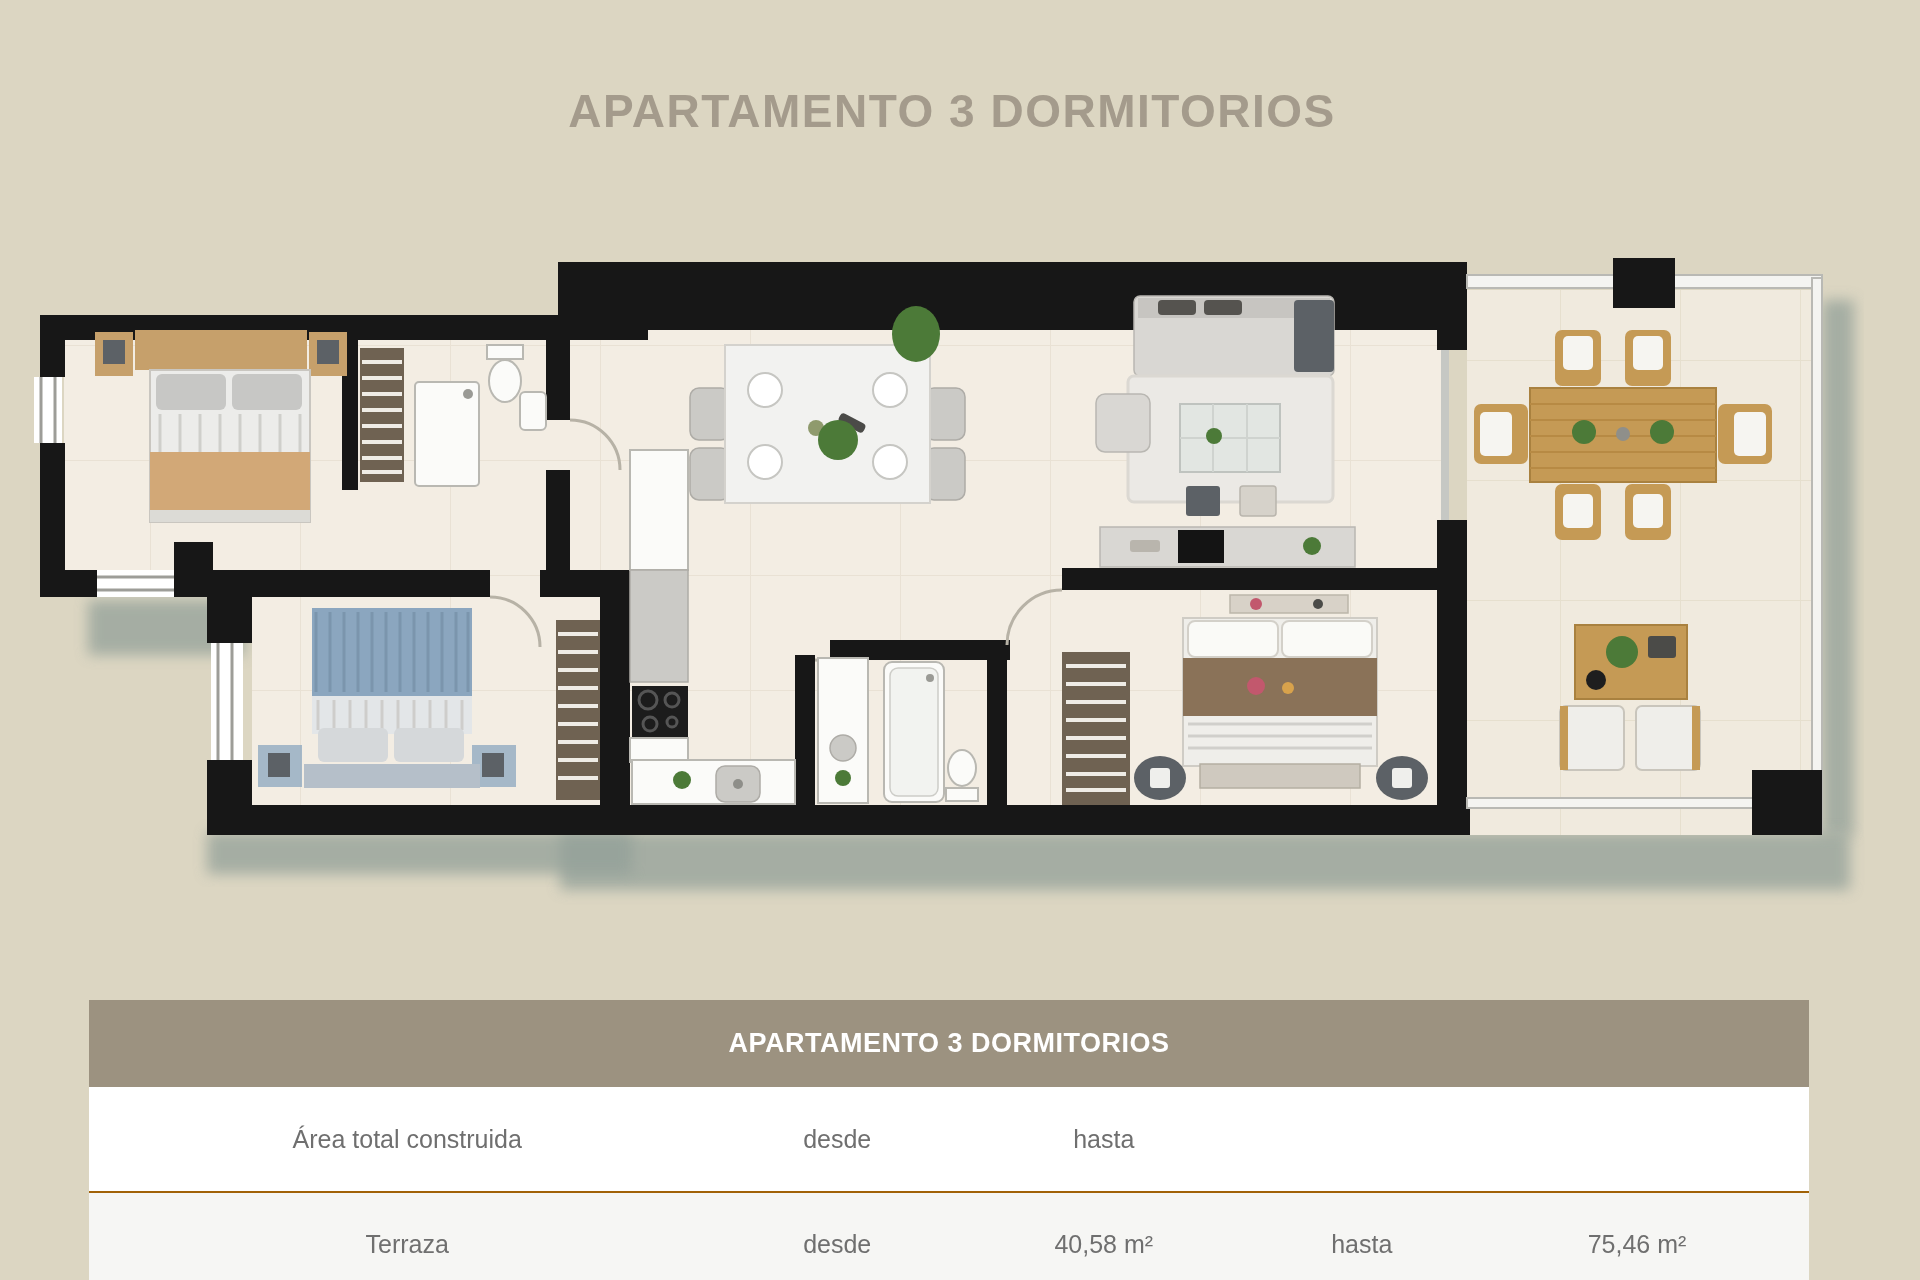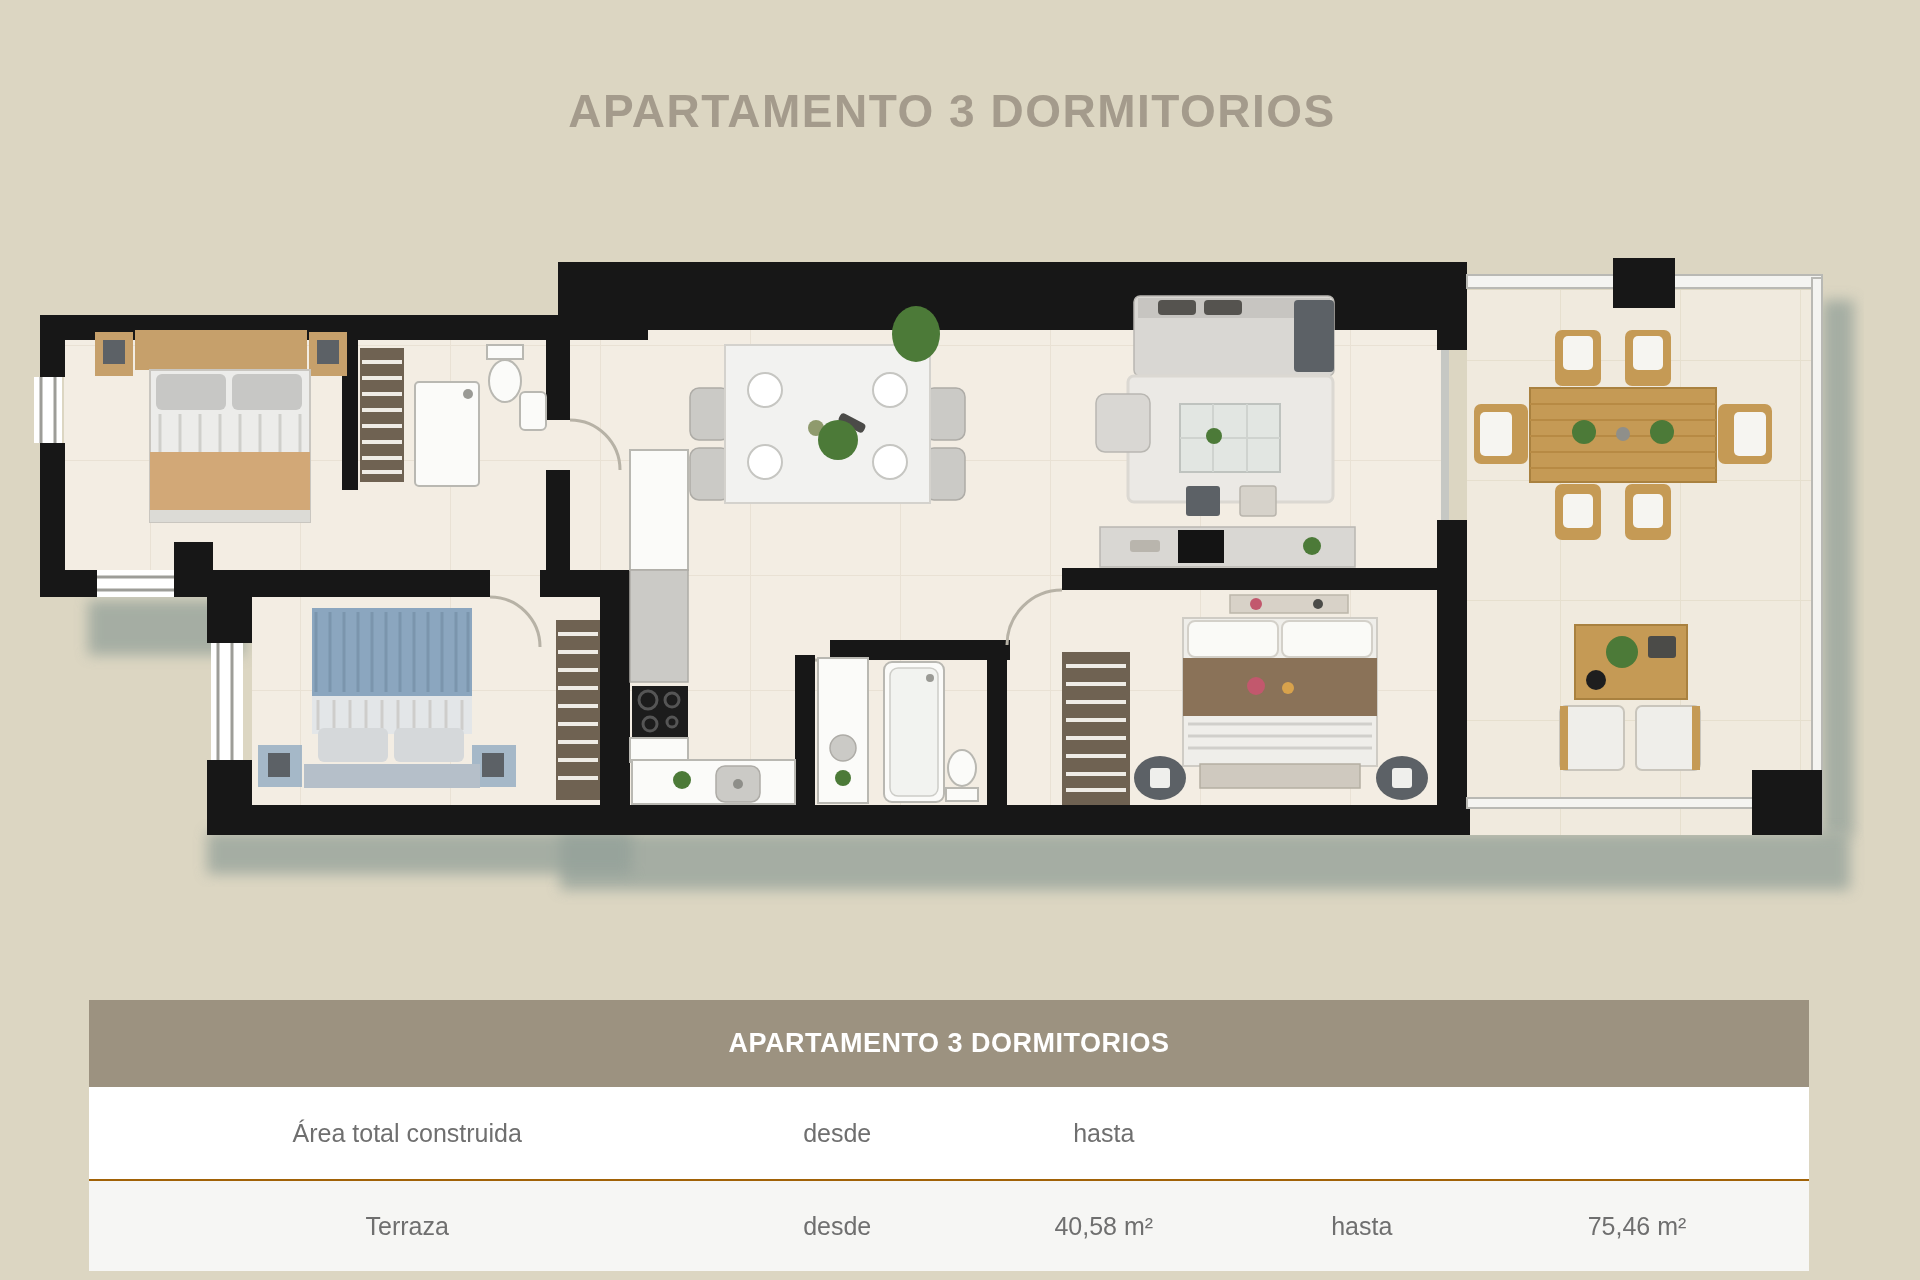--- a/index.html
+++ b/index.html
@@ -53,21 +53,21 @@
   .sill{stroke:#9d9d98;stroke-width:3;fill:none}
   .rail{fill:#f4f4f1;stroke:#b9b9b4;stroke-width:2}
   .glass{fill:#c6c8c4}
   .arc{fill:none;stroke:#b7b2a6;stroke-width:3}
   .stripe{stroke:#c9c8c4;stroke-width:3;opacity:.8}
   
   .area-table{position:absolute;left:89px;top:1000px;width:1720px}
   .area-table .thead{height:87px;background:var(--table-header-bg);display:flex;
     align-items:center;justify-content:center}
   .area-table .thead span{color:var(--table-header-text);font-size:27px;font-weight:bold;letter-spacing:.5px}
-  .trow{display:grid;grid-template-columns:37% 13% 18% 12% 20%;height:92px;background:#fff}
+  .trow{display:grid;grid-template-columns:37% 13% 18% 12% 20%;height:104px;background:#fff}
   .trow.alt{background:var(--row-alt);border-top:2px solid #a16207}
   .trow .cell{display:flex;align-items:center;justify-content:center;
     font-size:25px;color:var(--table-text)}
 </style>
 </head>
 <body>
 
 <div class="stage">
 
   <div class="page-title">APARTAMENTO 3 DORMITORIOS</div>

